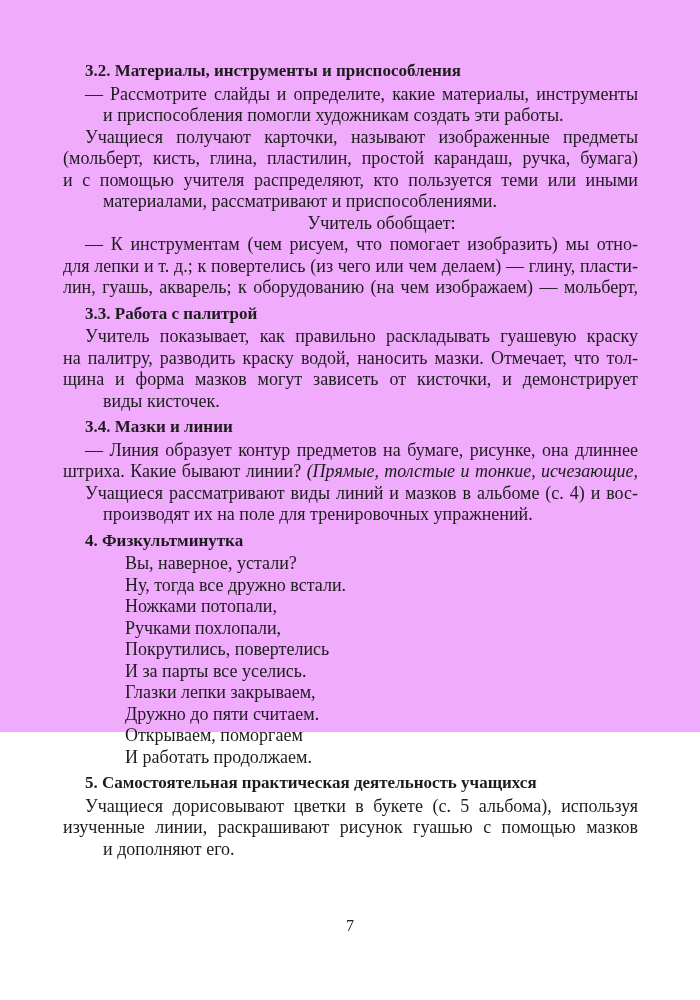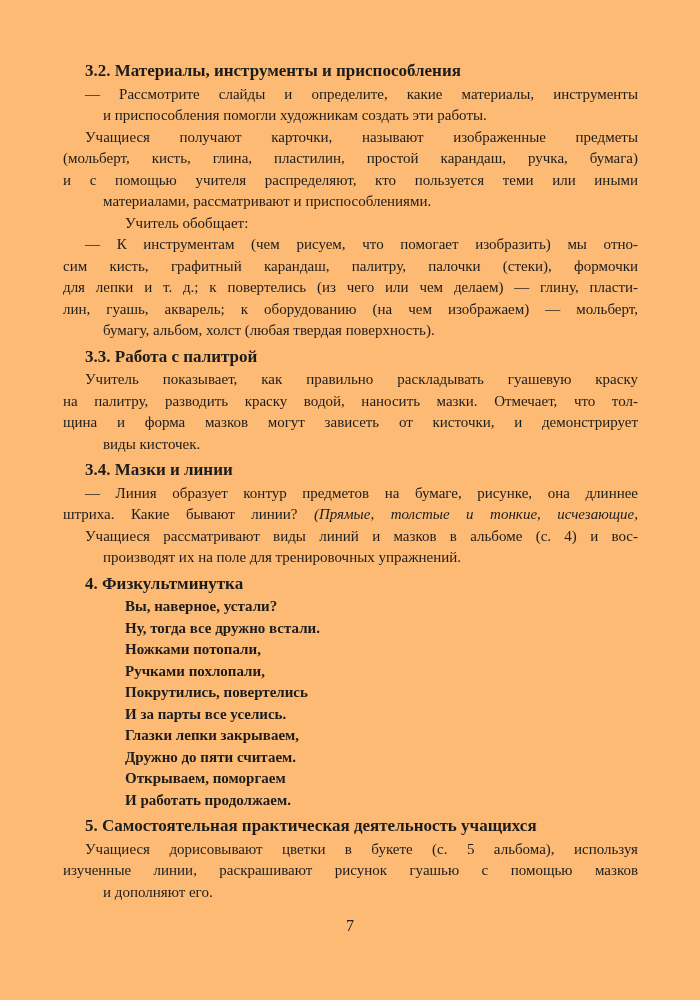--- a/index.html
+++ b/index.html
@@ -6,59 +6,59 @@
   html, body { width: 700px; height: 1000px; }
   body {
     background: #ffffff;
     font-family: "Liberation Serif", "DejaVu Serif", serif;
     color: #1c1c1c;
     overflow: hidden;
   }
   .page {
     position: relative;
     width: 700px;
-    height: 1000px;
-    background: #fdba74;
+    height: 732px;
+    background: #f0abfc;
   }
   .content {
     position: absolute;
     left: 63px;
     top: 56px;
     width: 575px;
   }
   .line {
-    font-size: 15px;
+    font-size: 18px;
     line-height: 21.5px;
     white-space: normal;
   }
   
   .line.jl {
     text-align: justify;
     text-align-last: justify;
   }
   
   .line.ll {
     text-align: left;
     margin-left: 40px;
   }
   .line.first {
     text-indent: 22px;
+    text-align: center;
   }
   .heading {
     font-size: 17px;
     line-height: 21.5px;
     font-weight: bold;
     text-indent: 22px;
     margin-top: 4px;
     margin-bottom: 2px;
   }
   .poem .line {
     padding-left: 22px;
     text-align: left;
-    font-weight: bold;
   }
   .it { font-style: italic; }
   .footer {
     position: absolute;
     top: 916px;
     left: 0;
     width: 700px;
     text-align: center;
   }
   .page-number {
@@ -81,24 +81,22 @@
         <div class="line jl first">Учащиеся получают карточки, называют изображенные предметы</div>
         <div class="line jl">(мольберт, кисть, глина, пластилин, простой карандаш, ручка, бумага)</div>
         <div class="line jl">и с помощью учителя распределяют, кто пользуется теми или иными</div>
         <div class="line ll">материалами, рассматривают и приспособлениями.</div>
       </div>
       <div>
         <div class="line ll first">Учитель обобщает:</div>
       </div>
       <div>
         <div class="line jl first">— К инструментам (чем рисуем, что помогает изобразить) мы отно-</div>
-        <div class="line jl">сим кисть, графитный карандаш, палитру, палочки (стеки), формочки</div>
         <div class="line jl">для лепки и т. д.; к повертелись (из чего или чем делаем) — глину, пласти-</div>
         <div class="line jl">лин, гуашь, акварель; к оборудованию (на чем изображаем) — мольберт,</div>
-        <div class="line ll">бумагу, альбом, холст (любая твердая поверхность).</div>
       </div>
       <div class="heading">3.3. Работа с палитрой</div>
       <div>
         <div class="line jl first">Учитель показывает, как правильно раскладывать гуашевую краску</div>
         <div class="line jl">на палитру, разводить краску водой, наносить мазки. Отмечает, что тол-</div>
         <div class="line jl">щина и форма мазков могут зависеть от кисточки, и демонстрирует</div>
         <div class="line ll">виды кисточек.</div>
       </div>
       <div class="heading">3.4. Мазки и линии</div>
       <div>

